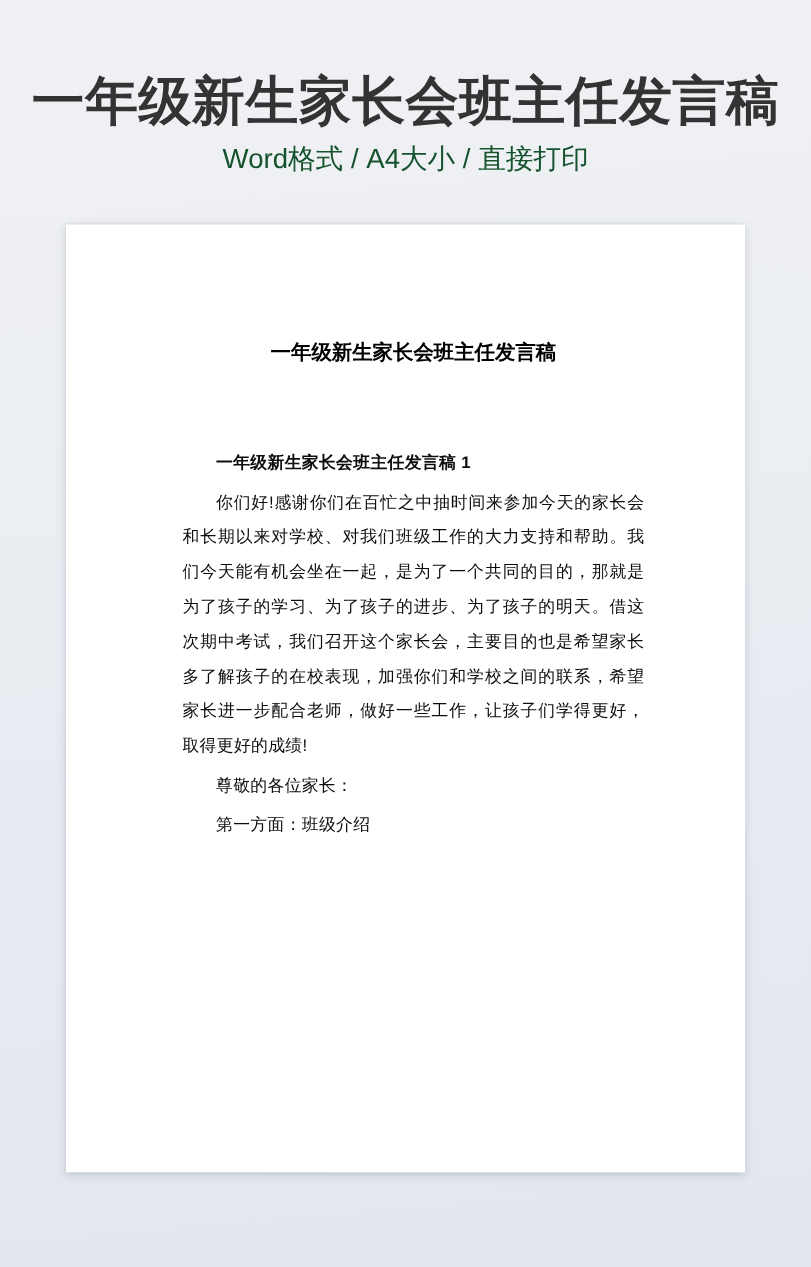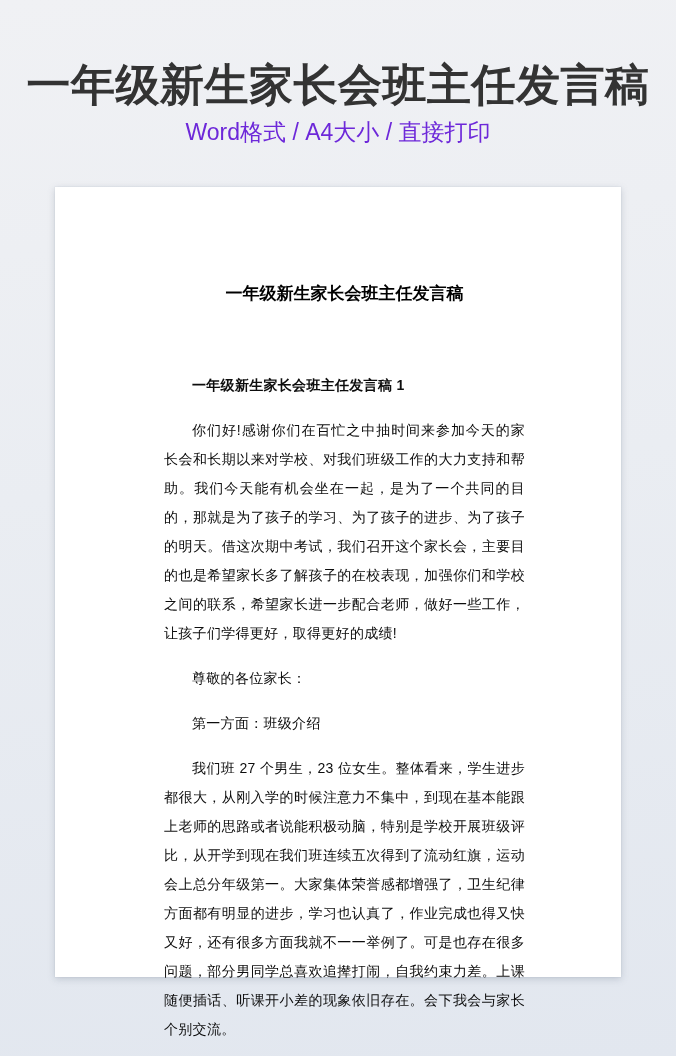--- a/index.html
+++ b/index.html
@@ -19,41 +19,41 @@
     font-size: 44px;
     line-height: 53px;
     font-weight: 800;
     color: #333333;
     letter-spacing: 0.5px;
   }
   .hero-subtitle {
     margin: 7px 0 0 0;
     font-size: 23px;
     line-height: 28px;
-    color: #6d28d9;
+    color: #14532d;
     font-weight: 400;
   }
   .doc-page {
     width: 566px;
     height: 790px;
     margin: 41px auto 0 auto;
     background: #ffffff;
     box-shadow: 0 2px 7px rgba(110, 120, 140, 0.30), 0 0 1px rgba(110, 120, 140, 0.25);
     box-sizing: border-box;
     padding: 95px 80px 0 93px;
   }
   .doc-title {
     margin: 0 0 66px 0;
     text-align: center;
     font-size: 17px;
     font-weight: bold;
     color: #000000;
   }
   .doc-body p {
-    margin: 16px;
+    margin: 4px;
     font-size: 14px;
     line-height: 29px;
     color: #0d0d0d;
     text-align: justify;
     text-indent: 2em;
     letter-spacing: 0.3px;
   }
   .para-bold { font-weight: bold; }
 </style>
 </head>
@@ -64,15 +64,14 @@
   <p class="hero-subtitle">Word格式 / A4大小 / 直接打印</p>
 </div>
 
 <div class="doc-page">
   <div class="doc-title">一年级新生家长会班主任发言稿</div>
   <div class="doc-body">
     <p class="para-bold">一年级新生家长会班主任发言稿 1</p>
     <p>你们好!感谢你们在百忙之中抽时间来参加今天的家长会和长期以来对学校、对我们班级工作的大力支持和帮助。我们今天能有机会坐在一起，是为了一个共同的目的，那就是为了孩子的学习、为了孩子的进步、为了孩子的明天。借这次期中考试，我们召开这个家长会，主要目的也是希望家长多了解孩子的在校表现，加强你们和学校之间的联系，希望家长进一步配合老师，做好一些工作，让孩子们学得更好，取得更好的成绩!</p>
     <p>尊敬的各位家长：</p>
     <p>第一方面：班级介绍</p>
-    <p>我们班 27 个男生，23 位女生。整体看来，学生进步都很大，从刚入学的时候注意力不集中，到现在基本能跟上老师的思路或者说能积极动脑，特别是学校开展班级评比，从开学到现在我们班连续五次得到了流动红旗，运动会上总分年级第一。大家集体荣誉感都增强了，卫生纪律方面都有明显的进步，学习也认真了，作业完成也得又快又好，还有很多方面我就不一一举例了。可是也存在很多问题，部分男同学总喜欢追撵打闹，自我约束力差。上课随便插话、听课开小差的现象依旧存在。会下我会与家长个别交流。</p>
   </div>
 </div>
 
 </body></html>

